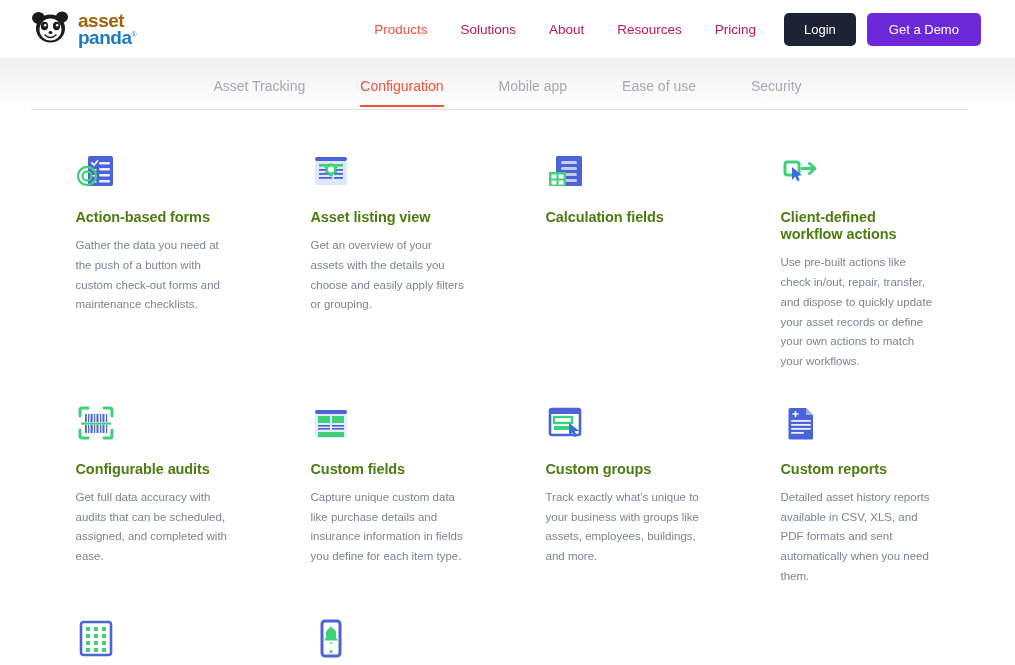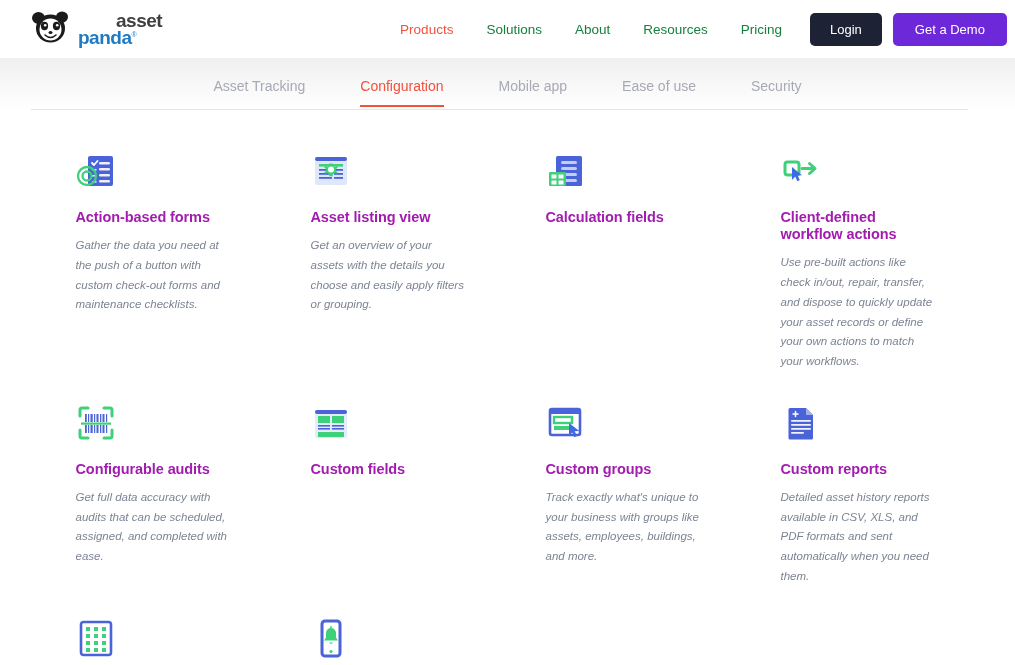--- a/index.html
+++ b/index.html
@@ -27,35 +27,35 @@
     margin-left: 6px;
   }
   .logo-mark { flex: 0 0 auto; }
   .logo-words {
     display: flex;
     flex-direction: column;
     line-height: 0.92;
     font-weight: bold;
     letter-spacing: -0.5px;
   }
-  .logo-asset { color: #404040; font-size: 19px; margin-left: 38px; }
+  .logo-asset { color: #a16207; font-size: 19px; }
   .logo-panda { color: #1f7ac4; font-size: 19px; position: relative; }
   .logo-panda .tm {
     font-size: 7px; vertical-align: super; font-weight: normal;
   }
 
   .mainnav {
     display: flex;
     align-items: center;
     gap: 33px;
     margin-left: 238px;
   }
   .mainnav a {
     font-size: 13.5px;
-    color: #15803d;
+    color: #be185d;
     text-decoration: none;
     white-space: nowrap;
   }
   .mainnav a.active { color: #f4503c; }
 
   .header-actions {
     display: flex;
     align-items: center;
     gap: 11px;
     margin-left: 28px;
@@ -126,32 +126,31 @@
   }
   .card:nth-child(4n+1) { padding-left: 38px; }
   .card-icon {
     height: 44px;
     margin-bottom: 17px;
     display: flex;
     align-items: flex-end;
   }
   .card-title {
     font-size: 14.5px;
-    color: #a21caf;
+    color: #4d7c0f;
     font-weight: bold;
     margin: 0 0 10px 0;
     line-height: 1.18;
     letter-spacing: -0.1px;
   }
   .card-desc {
     font-size: 11.5px;
     color: #7c8493;
     line-height: 1.72;
     margin: 0;
-    font-style: italic;
   }
 </style>
 </head>
 <body>
 
 <div class="header">
   <div class="logo">
     <span class="logo-mark">
       <svg width="42" height="34" viewBox="0 0 42 34">
         <ellipse cx="8.5" cy="8" rx="6.5" ry="6" fill="#1b1b1b"></ellipse>
@@ -312,20 +311,21 @@
         <rect x="7" y="12" width="12" height="7" fill="#3fd07a"></rect>
         <rect x="21" y="12" width="12" height="7" fill="#3fd07a"></rect>
         <rect x="7" y="21" width="12" height="1.6" fill="#4a63d8"></rect>
         <rect x="21" y="21" width="12" height="1.6" fill="#4a63d8"></rect>
         <rect x="7" y="24" width="12" height="1.6" fill="#4a63d8"></rect>
         <rect x="21" y="24" width="12" height="1.6" fill="#4a63d8"></rect>
         <rect x="7" y="28" width="26" height="5" fill="#3fd07a"></rect>
       </svg>
     </div>
     <h3 class="card-title">Custom fields</h3>
+    <p class="card-desc">Capture unique custom data like purchase details and insurance information in fields you define for each item type.</p>
   </div>
 
   <div class="card" style="padding-top:28px;">
     <div class="card-icon">
       <svg width="40" height="40" viewBox="0 0 40 40">
         <rect x="4" y="5" width="30" height="26" rx="2" fill="none" stroke="#4a63d8" stroke-width="2.6"></rect>
         <rect x="4" y="5" width="30" height="5" fill="#4a63d8"></rect>
         <rect x="8" y="13" width="18" height="6" fill="none" stroke="#3fd07a" stroke-width="2.4"></rect>
         <rect x="8" y="22" width="18" height="4" fill="#3fd07a"></rect>
         <path d="M23 19 l0 13 l3.2 -3.4 l2.2 4.6 l2.6 -1.3 l-2.3 -4.6 l4.6 -0.3 z" fill="#3f6be0"></path>

